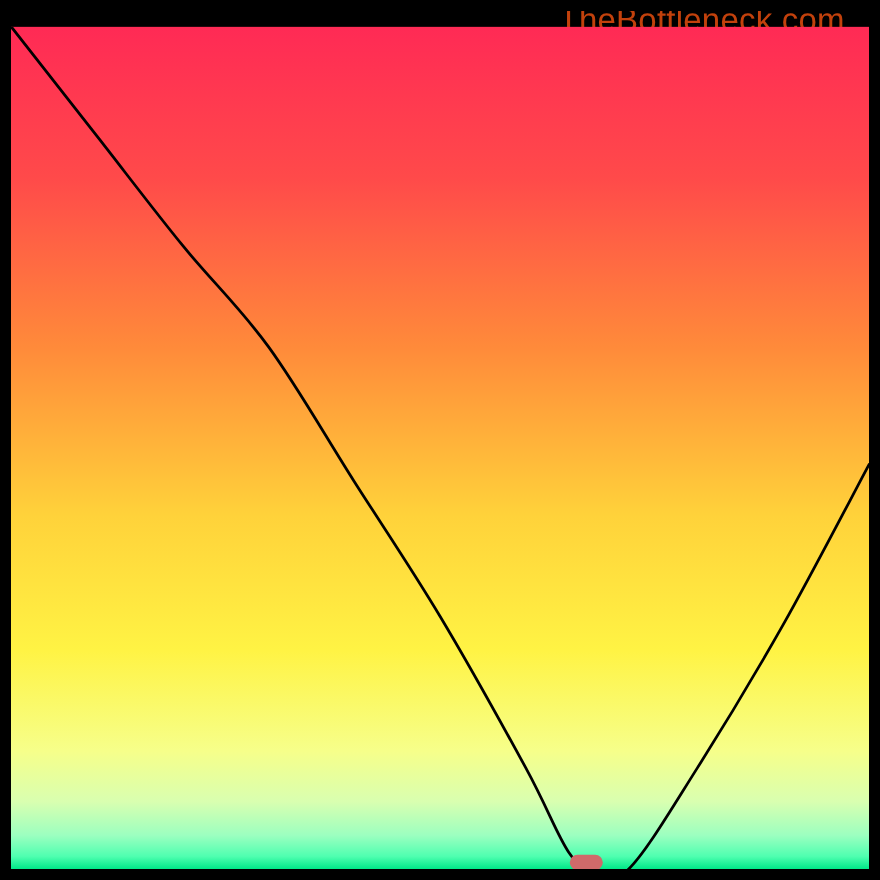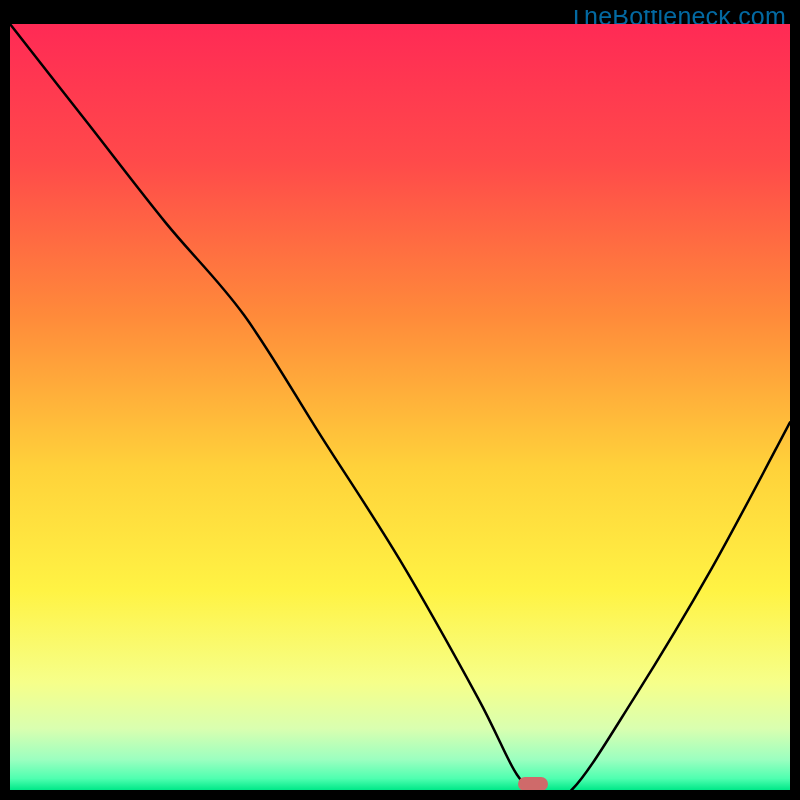--- a/index.html
+++ b/index.html
@@ -31,23 +31,23 @@
   .gradient-bg {
     position: absolute;
     left: 0;
     top: 0;
     width: 100%;
     height: 100%;
   }
   .watermark {
     position: absolute;
     top: 2px;
-    right: 14px;
-    color: #0369a1;
-    font-size: 25px;
+    right: 32px;
+    color: #c2410c;
+    font-size: 30px;
     font-weight: 500;
     letter-spacing: 0.2px;
   }
   svg.curve {
     position: absolute;
     left: 0;
     top: 0;
   }
   .marker {
     position: absolute;

